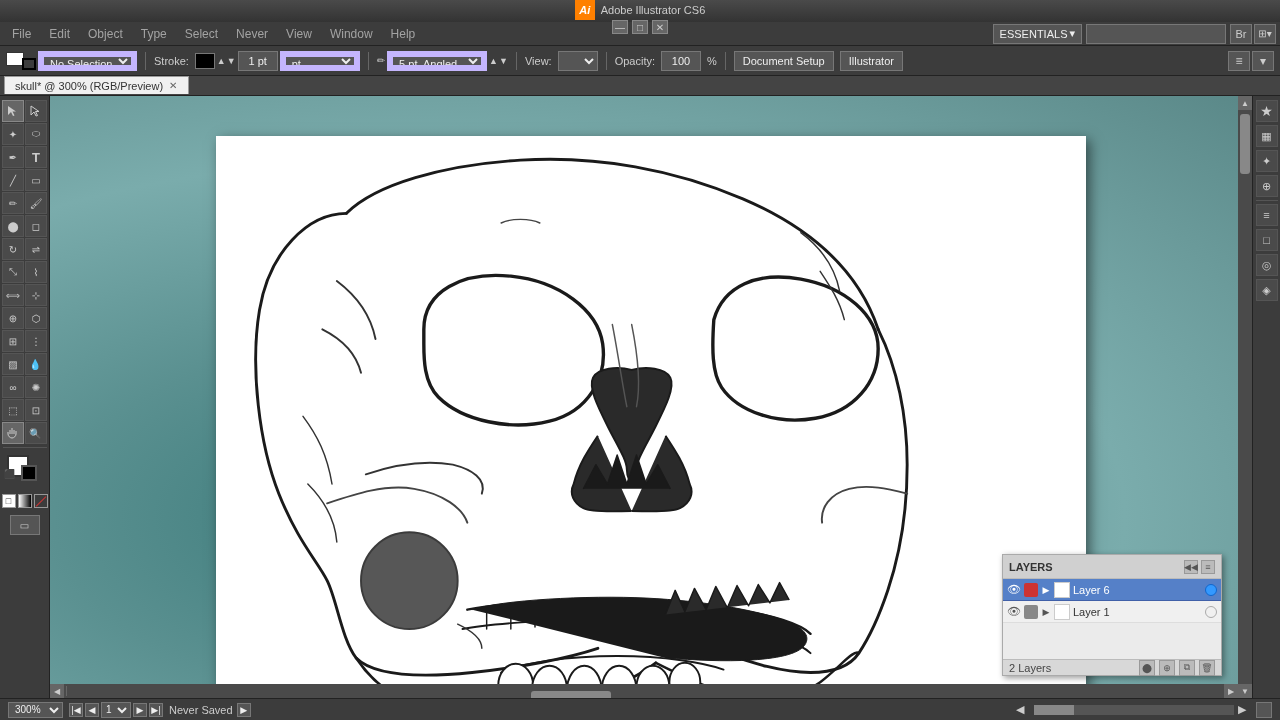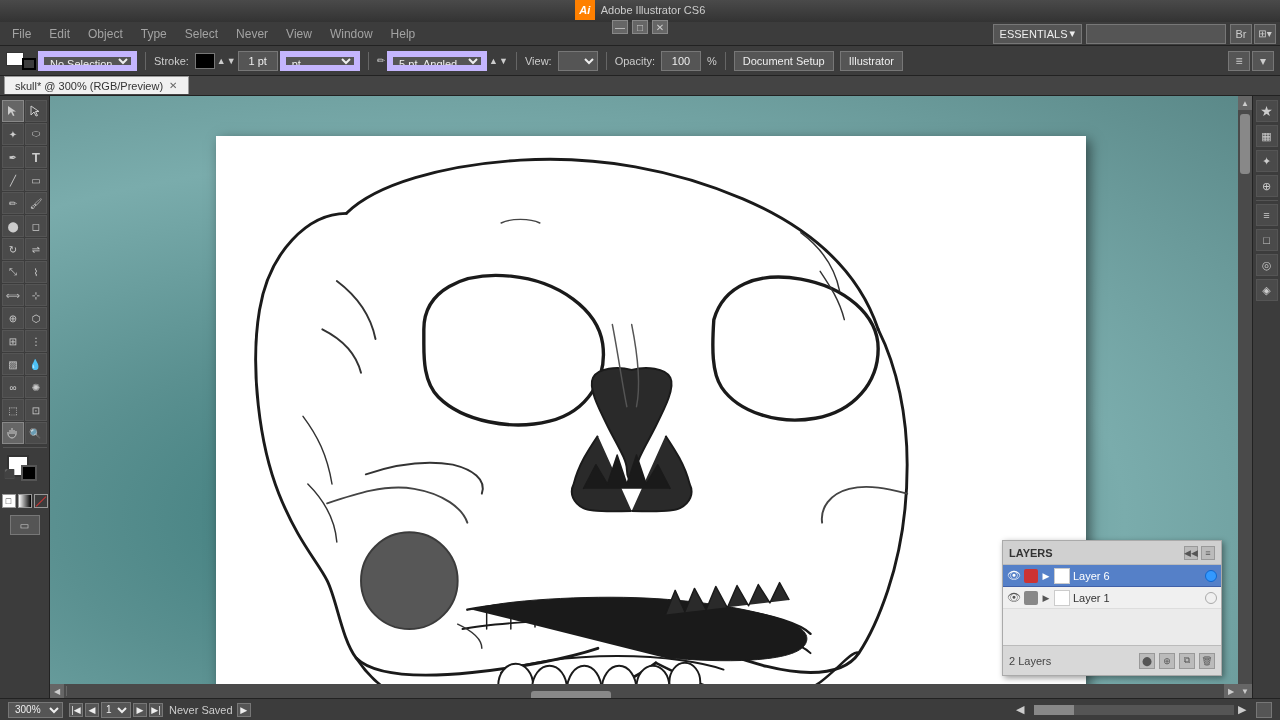--- a/index.html
+++ b/index.html
@@ -538,21 +538,21 @@
         <div style="width:14px;height:14px;display:flex;align-items:center;justify-content:center;font-size:11px;color:#555;">👁</div>
         <div style="width:14px;height:14px;background:#888;border-radius:2px;"></div>
         <div style="width:10px;height:14px;display:flex;align-items:center;justify-content:center;font-size:9px;color:#555;">▶</div>
         <div style="width:16px;height:16px;background:white;border:1px solid #ccc;"></div>
         <span style="font-size:11px;color:#333;flex:1;">Layer 1</span>
         <div style="width:12px;height:12px;border-radius:50%;border:1px solid #aaa;background:#f0f0f0;"></div>
       </div>
 
       <div style="flex:1;height:36px;background:#ebebeb;"></div>
 
-      <div style="height:30px;background:#d8d8d8;border-top:1px solid #bbb;display:flex;align-items:center;padding:0 6px;gap:4px;">
+      <div style="height:16px;background:#d8d8d8;border-top:1px solid #bbb;display:flex;align-items:center;padding:0 6px;gap:4px;">
         <span style="font-size:11px;color:#444;">2 Layers</span>
         <div style="flex:1;"></div>
         <div style="width:16px;height:16px;background:#bbb;border:1px solid #999;display:flex;align-items:center;justify-content:center;cursor:pointer;font-size:9px;color:#555;">⬤</div>
         <div style="width:16px;height:16px;background:#bbb;border:1px solid #999;display:flex;align-items:center;justify-content:center;cursor:pointer;font-size:9px;color:#555;">⊕</div>
         <div style="width:16px;height:16px;background:#bbb;border:1px solid #999;display:flex;align-items:center;justify-content:center;cursor:pointer;font-size:9px;color:#555;">⧉</div>
         <div style="width:16px;height:16px;background:#bbb;border:1px solid #999;display:flex;align-items:center;justify-content:center;cursor:pointer;font-size:9px;color:#555;">🗑</div>
       </div>
     </div>
   </div>
 

